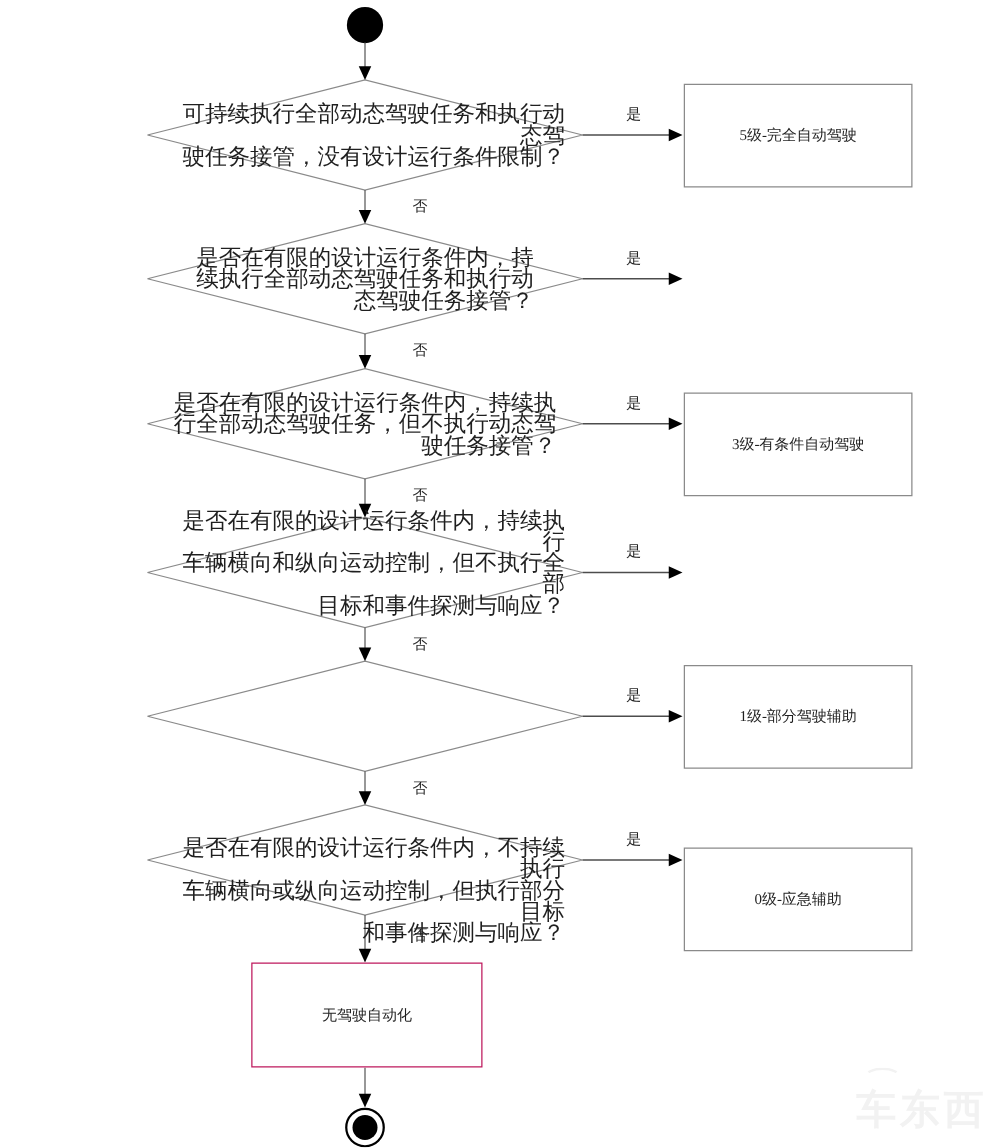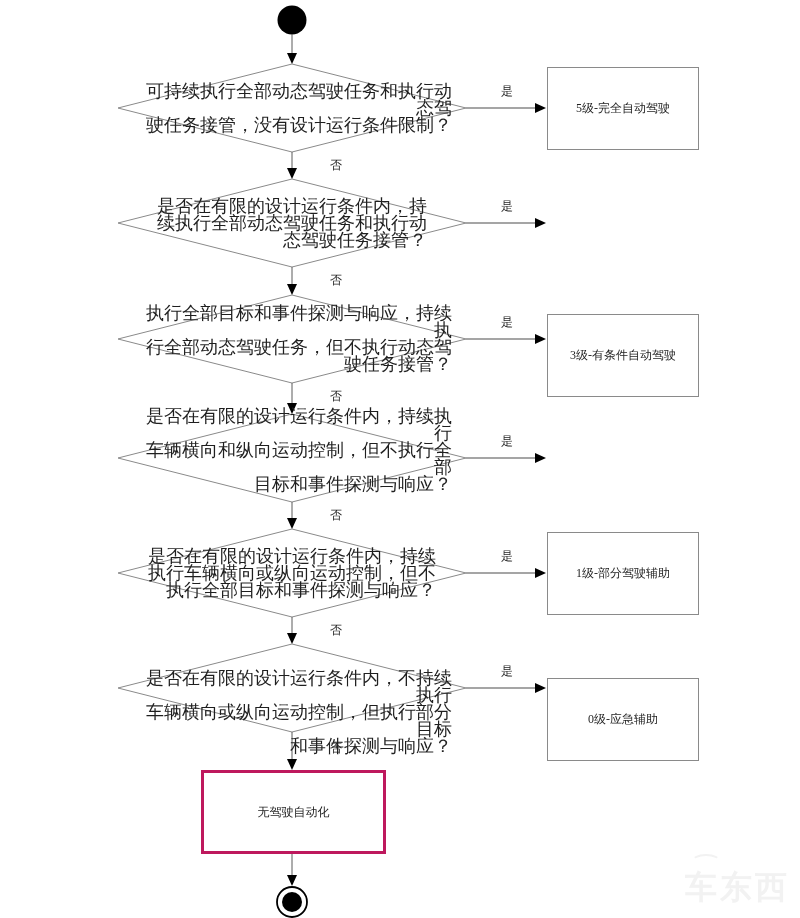--- a/index.html
+++ b/index.html
@@ -31,38 +31,38 @@
     align-items: center;
     justify-content: center;
     text-align: right;
     font-size: 18px;
     line-height: 17px;
     white-space: pre-line;
   }
   .result-box {
     position: absolute;
     left: 547px;
-    width: 152px;
+    width: 183px;
     height: 83px;
     border: 1px solid #8a8a8a;
     background: #ffffff;
     display: flex;
     align-items: center;
     justify-content: center;
     text-align: center;
     font-size: 12px;
     box-sizing: border-box;
   }
   .terminal-box {
     position: absolute;
     left: 201px;
     top: 770px;
     width: 185px;
     height: 84px;
-    border: 3px solid #be185d;
+    border: 1px solid #be185d;
     background: #ffffff;
     display: flex;
     align-items: center;
     justify-content: center;
     text-align: center;
     font-size: 12px;
     box-sizing: border-box;
   }
   .branch-label {
     position: absolute;
@@ -168,29 +168,26 @@
       <circle cx="292" cy="902" r="15" fill="none" stroke="#000000" stroke-width="1.8"></circle>
       <circle cx="292" cy="902" r="10" fill="#000000"></circle>
     </g>
   </svg>
 
   <div class="q" style="top:64px">可持续执行全部动态驾驶任务和执行动态驾
 驶任务接管，没有设计运行条件限制？</div>
   <div class="q" style="top:179px">是否在有限的设计运行条件内，持
 续执行全部动态驾驶任务和执行动
 态驾驶任务接管？</div>
-  <div class="q" style="top:295px">执行全部目标和事件探测与响应，持续执
+  <div class="q" style="top:295px">是否在有限的设计运行条件内，持续执
 行全部动态驾驶任务，但不执行动态驾
 驶任务接管？</div>
   <div class="q" style="top:406px">是否在有限的设计运行条件内，持续执行
 车辆横向和纵向运动控制，但不执行全部
 目标和事件探测与响应？</div>
-  <div class="q" style="top:529px">是否在有限的设计运行条件内，持续
-执行车辆横向或纵向运动控制，但不
-执行全部目标和事件探测与响应？</div>
   <div class="q" style="top:668px">是否在有限的设计运行条件内，不持续执行
 车辆横向或纵向运动控制，但执行部分目标
 和事件探测与响应？</div>
 
   <div class="result-box" style="top:67px">
     <span>5级-完全自动驾驶</span>
   </div>
   <div class="result-box" style="top:314px">
     <span>3级-有条件自动驾驶</span>
   </div>

